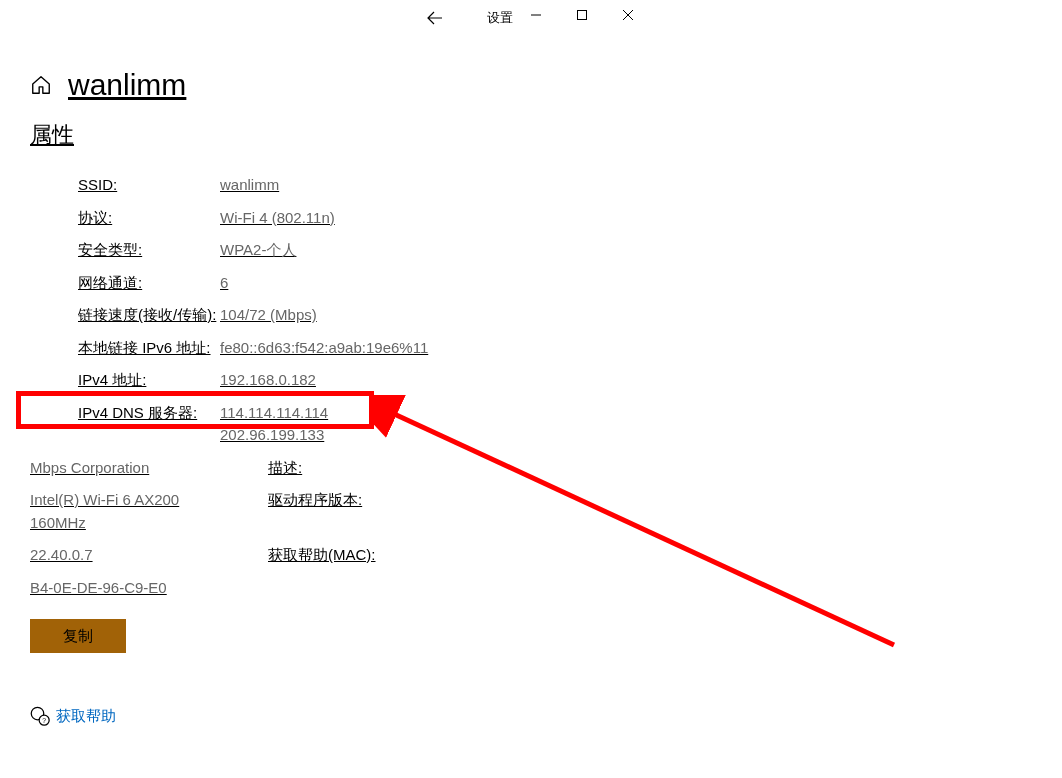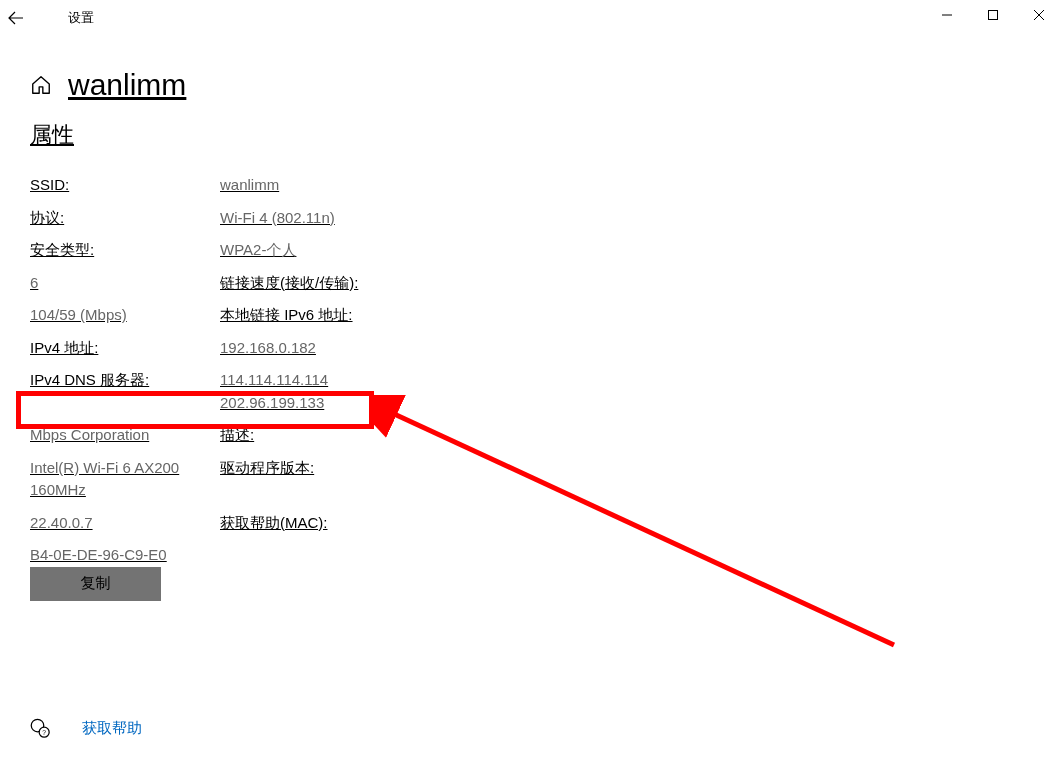--- a/index.html
+++ b/index.html
@@ -12,22 +12,22 @@
       background: #ffffff;
       width: 1062px;
       height: 778px;
       position: relative;
       overflow: hidden;
     }
     .titlebar {
       height: 36px;
       display: flex;
       align-items: center;
-      justify-content: space-between;
-      padding-left: 0;
+      justify-content: center;
+      padding-left: 8px;
     }
     .titlebar-left {
       display: flex;
       align-items: center;
       gap: 36px;
     }
     .back-btn {
       width: 32px;
       height: 32px;
       display: flex;
@@ -81,41 +81,42 @@
     .props-table {
       display: grid;
       grid-template-columns: 190px auto;
       row-gap: 10px;
       column-gap: 0;
       font-size: 15px;
       line-height: 1.5;
     }
     .prop-label {
       color: #000;
+      margin-left: 48px;
     }
     .prop-value {
       color: #666;
     }
     .copy-btn {
-      width: 131px;
+      width: 96px;
       height: 34px;
-      background: #737373;
+      background: #a16207;
       border: none;
       font-size: 15px;
       color: #000;
       cursor: pointer;
-      margin-top: 0;
+      margin-top: 20px;
     }
     .help-row {
       position: absolute;
-      bottom: 40px;
+      bottom: 52px;
       left: 30px;
       display: flex;
       align-items: center;
-      gap: 32px;
+      gap: 6px;
       text-align: right;
     }
     .help-icon {
       width: 20px;
       height: 20px;
     }
     .help-link {
       color: #0067c0;
       font-size: 15px;
       cursor: pointer;
@@ -178,26 +179,28 @@
     <div class="prop-label">SSID:</div>
     <div class="prop-value">wanlimm</div>
 
     <div class="prop-label">协议:</div>
     <div class="prop-value">Wi-Fi 4 (802.11n)</div>
 
     <div class="prop-label">安全类型:</div>
     <div class="prop-value">WPA2-个人</div>
 
 
+    <div class="prop-label">网络通道:</div>
     <div class="prop-value">6</div>
 
     <div class="prop-label">链接速度(接收/传输):</div>
-    <div class="prop-value">104/59 (Mbps)</div>
+    <div class="prop-value">104/72 (Mbps)</div>
 
     <div class="prop-label">本地链接 IPv6 地址:</div>
+    <div class="prop-value">fe80::6d63:f542:a9ab:19e6%11</div>
 
     <div class="prop-label">IPv4 地址:</div>
     <div class="prop-value">192.168.0.182</div>
 
     <div class="prop-label">IPv4 DNS 服务器:</div>
     <div class="prop-value">
       <div>114.114.114.114</div>
       <div>202.96.199.133</div>
     </div>
 

